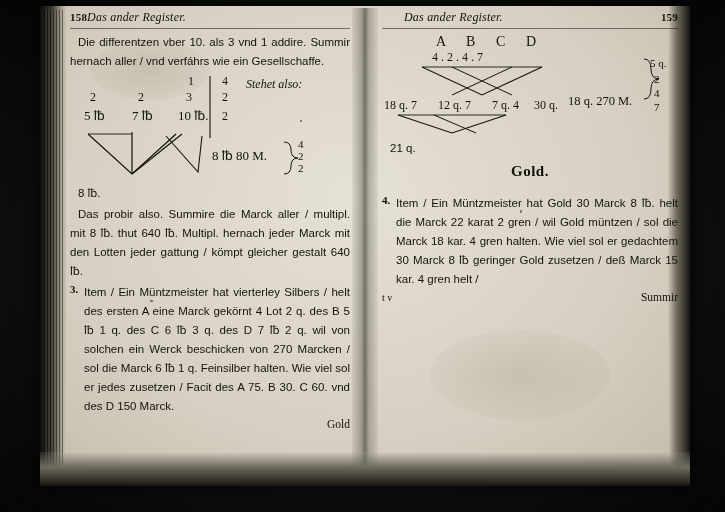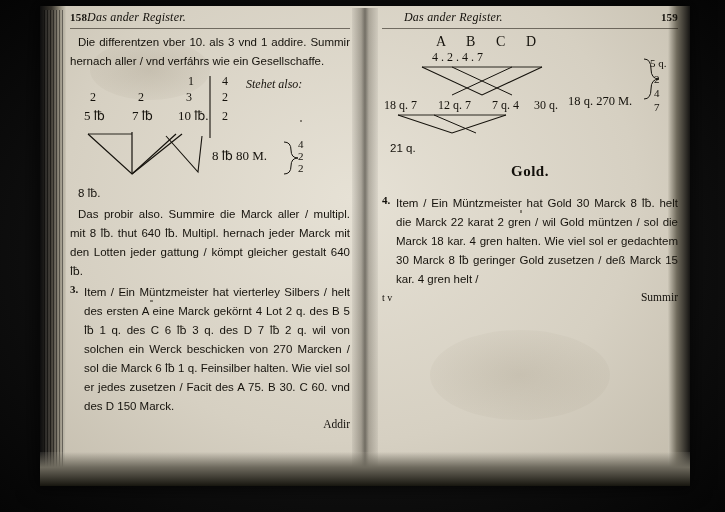--- a/index.html
+++ b/index.html
@@ -248,21 +248,21 @@
 
     <p class="body center">8 ℔.</p>
 
     <p class="body">Das probir also. Summire die Marck aller / multipl. mit 8 ℔. thut 640 ℔. Multipl. hernach jeder Marck mit den Lotten jeder gattung / kömpt gleicher gestalt 640 ℔.</p>
 
     <div class="numbered">
       <span class="num">3.</span>
       <p class="body noind">Item / Ein Müntzmeister hat vierterley Silbers / helt des ersten A eine Marck gekörnt 4 Lot 2 q. des B 5 ℔ 1 q. des C 6 ℔ 3 q. des D 7 ℔ 2 q. wil von solchen ein Werck beschicken von 270 Marcken / sol die Marck 6 ℔ 1 q. Feinsilber halten. Wie viel sol er jedes zusetzen / Facit des A 75. B 30. C 60. vnd des D 150 Marck.</p>
     </div>
 
-    <p class="catchword">Addir</p>
+    <p class="catchword">Gold</p>
   </div>
 
   <div class="page page-right">
     <div class="hdr hdr-right">
       <span class="spacer"></span>
       <span class="run">Das ander Register.</span>
       <span class="folio">159</span>
     </div>
     <div class="rule"></div>
 

